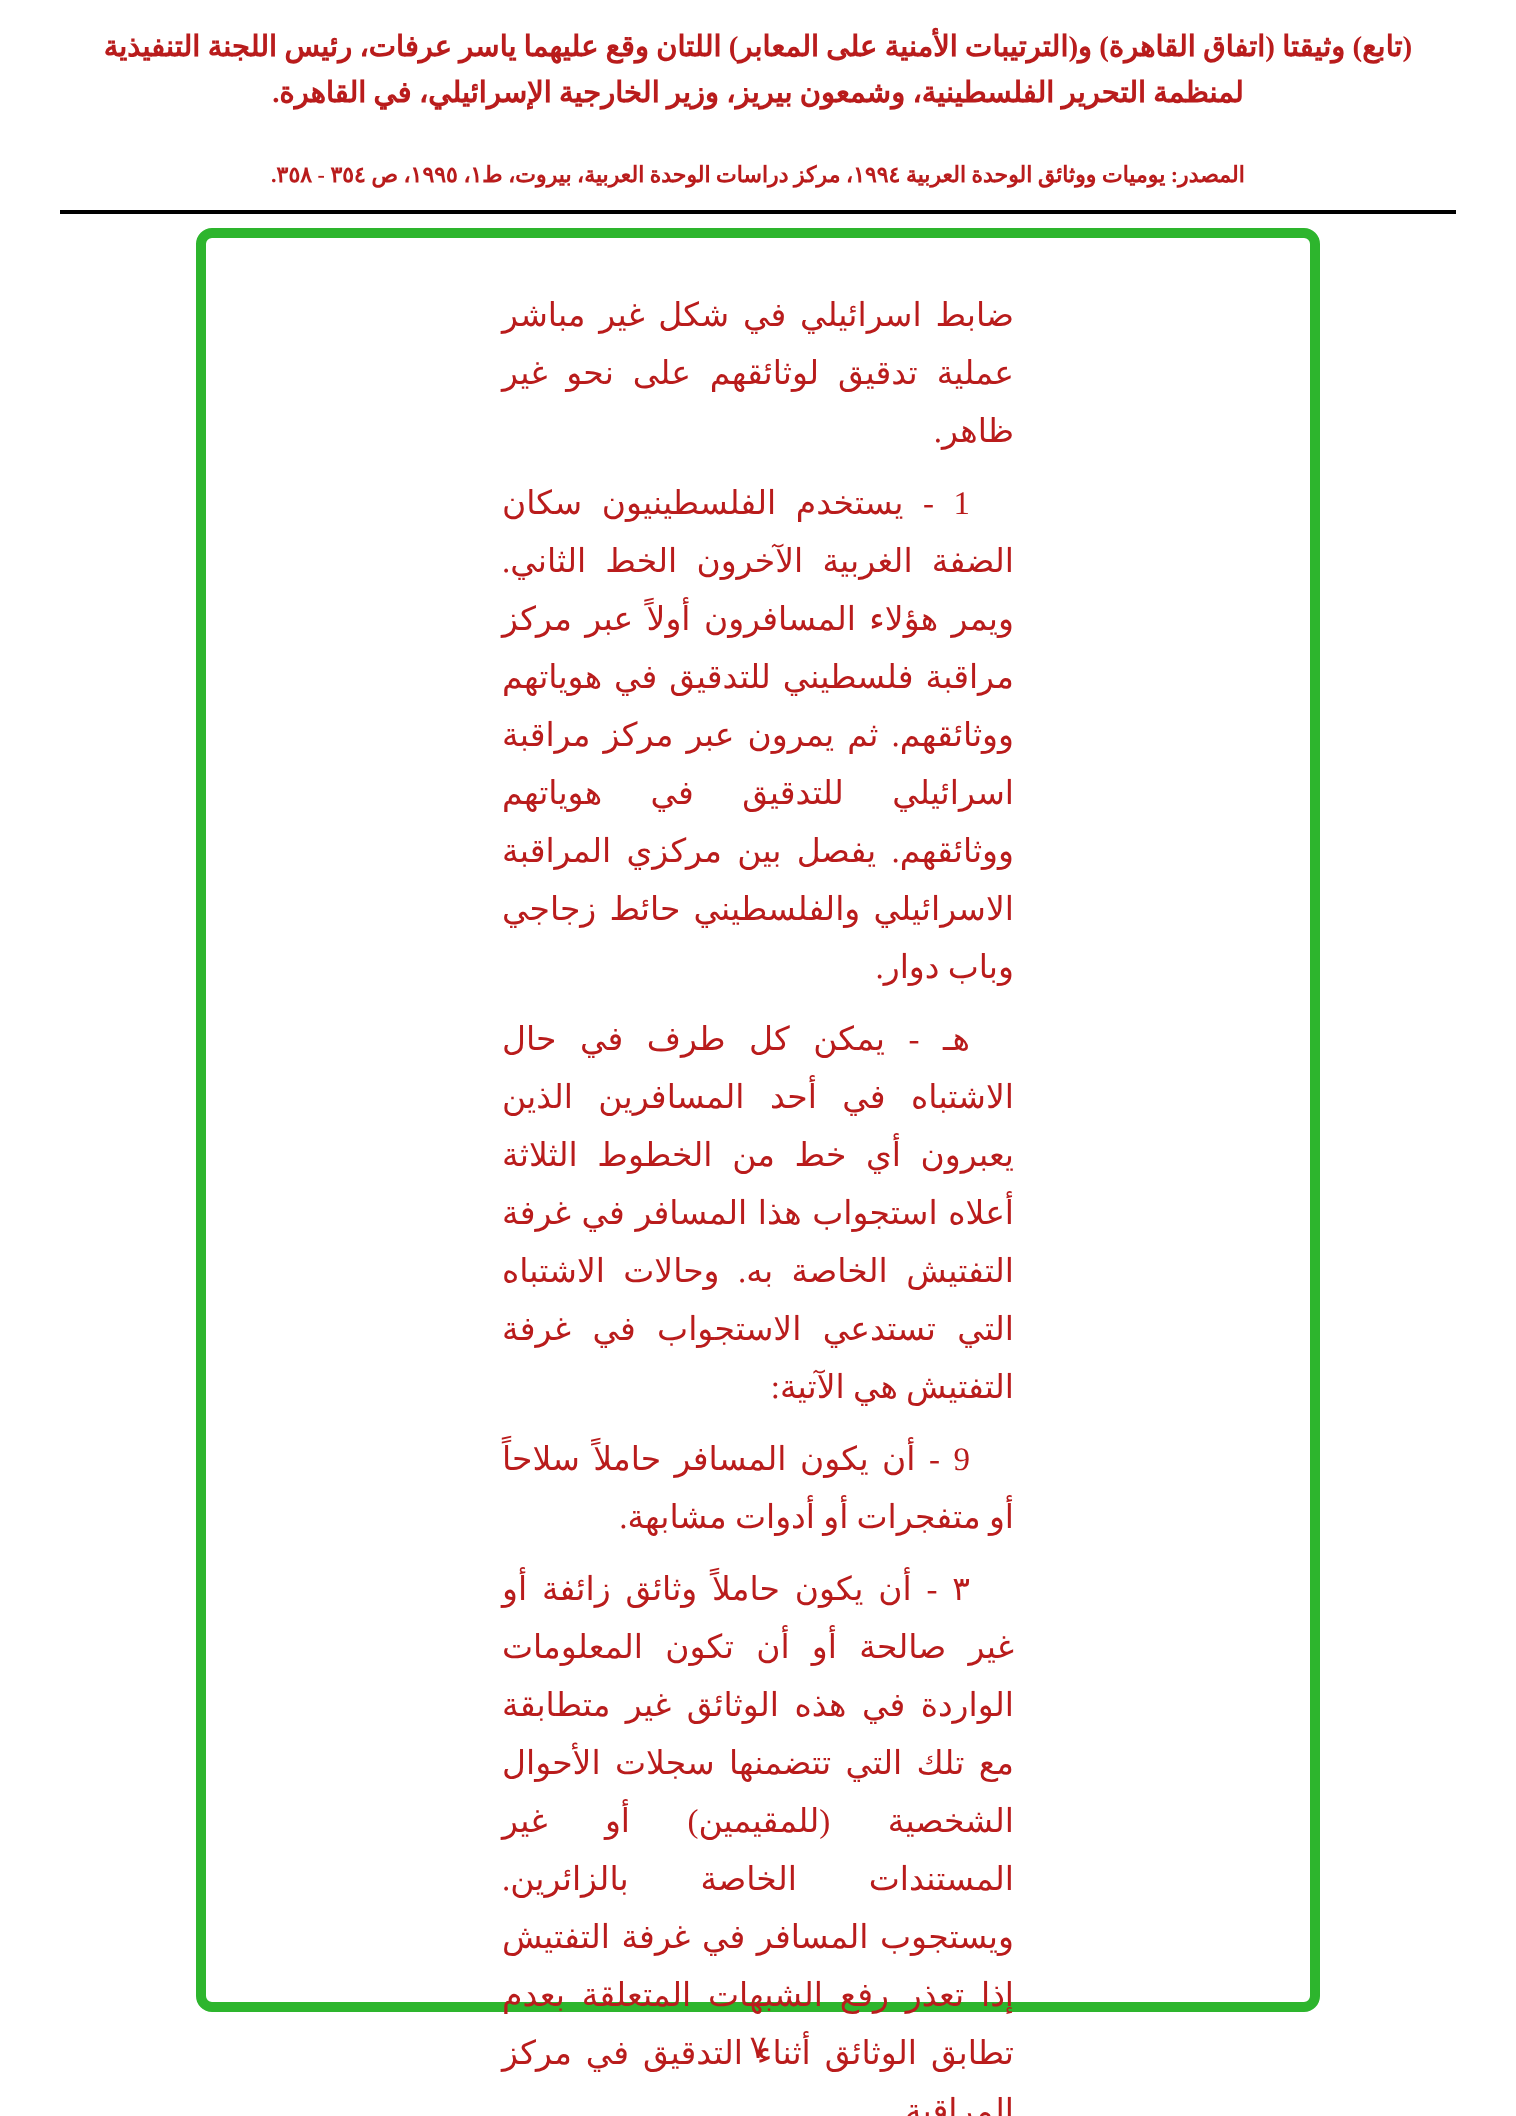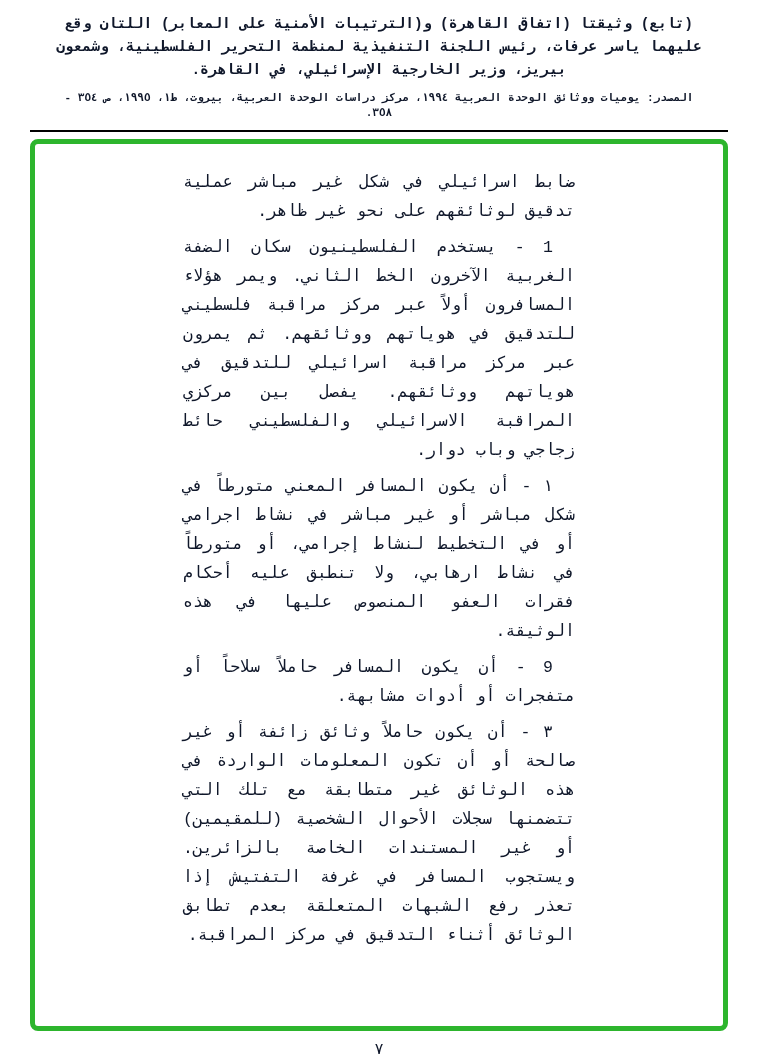--- a/index.html
+++ b/index.html
@@ -6,54 +6,54 @@
     margin: 0;
     padding: 0;
     background: #ffffff;
   }
   .page {
     position: relative;
     width: 758px;
     height: 1058px;
     margin: 0 auto;
     background: #ffffff;
-    color: #0f172a;
-    font-family: Liberation Mono, monospace;
+    color: #b91c1c;
+    font-family: Liberation Serif, serif;
     overflow: hidden;
     border-radius: 29px;
   }
   .doc-header {
     direction: rtl;
     text-align: center;
     padding-top: 13px;
   }
   .doc-title {
     width: 660px;
     margin: 0 auto;
     font-size: 14.5px;
     font-weight: bold;
     line-height: 23px;
     letter-spacing: 0;
   }
   .doc-source {
     width: 640px;
-    margin: 9px auto 0;
+    margin: 22px auto 0;
     font-size: 11px;
     font-weight: bold;
     line-height: 15px;
   }
   .top-rule {
     border: none;
     border-top: 2px solid #000000;
     width: 698px;
     margin: 9px auto 7px;
   }
   .content-frame {
     box-sizing: border-box;
-    width: 698px;
+    width: 562px;
     height: 892px;
     margin: 0 auto;
     border: 5px solid #2db52d;
     border-radius: 8px;
     padding: 24px 148px 10px 148px;
     background: #ffffff;
   }
   .text-column {
     direction: rtl;
     text-align: justify;
@@ -82,21 +82,21 @@
     <p class="doc-title">(تابع) وثيقتا (اتفاق القاهرة) و(الترتيبات الأمنية على المعابر) اللتان وقع عليهما ياسر عرفات، رئيس اللجنة التنفيذية لمنظمة التحرير الفلسطينية، وشمعون بيريز، وزير الخارجية الإسرائيلي، في القاهرة.</p>
     <p class="doc-source">المصدر: يوميات ووثائق الوحدة العربية ١٩٩٤، مركز دراسات الوحدة العربية، بيروت، ط١، ١٩٩٥، ص ٣٥٤ - ٣٥٨.</p>
   </header>
 
   <hr class="top-rule">
 
   <div class="content-frame" style="border-color: rgb(45, 181, 45);">
     <div class="text-column">
       <p class="para">ضابط اسرائيلي في شكل غير مباشر عملية تدقيق لوثائقهم على نحو غير ظاهر.</p>
       <p class="para indent">1 - يستخدم الفلسطينيون سكان الضفة الغربية الآخرون الخط الثاني. ويمر هؤلاء المسافرون أولاً عبر مركز مراقبة فلسطيني للتدقيق في هوياتهم ووثائقهم. ثم يمرون عبر مركز مراقبة اسرائيلي للتدقيق في هوياتهم ووثائقهم. يفصل بين مركزي المراقبة الاسرائيلي والفلسطيني حائط زجاجي وباب دوار.</p>
-      <p class="para indent">١ - أن يكون المسافر المعني متورطاً في شكل مباشر أو غير مباشر في نشاط اجرامي أو في التخطيط لنشاط إجرامي، أو متورطاً في نشاط ارهابي، ولا تنطبق عليه أحكام فقرات العفو المنصوص عليها في هذه الوثيقة.</p>
+      <p class="para indent">هـ - يمكن كل طرف في حال الاشتباه في أحد المسافرين الذين يعبرون أي خط من الخطوط الثلاثة أعلاه استجواب هذا المسافر في غرفة التفتيش الخاصة به. وحالات الاشتباه التي تستدعي الاستجواب في غرفة التفتيش هي الآتية:</p>
       <p class="para indent">9 - أن يكون المسافر حاملاً سلاحاً أو متفجرات أو أدوات مشابهة.</p>
       <p class="para indent">٣ - أن يكون حاملاً وثائق زائفة أو غير صالحة أو أن تكون المعلومات الواردة في هذه الوثائق غير متطابقة مع تلك التي تتضمنها سجلات الأحوال الشخصية (للمقيمين) أو غير المستندات الخاصة بالزائرين. ويستجوب المسافر في غرفة التفتيش إذا تعذر رفع الشبهات المتعلقة بعدم تطابق الوثائق أثناء التدقيق في مركز المراقبة.</p>
 
     </div>
   </div>
 
   <div class="page-number">٧</div>
 
 </div>
 

